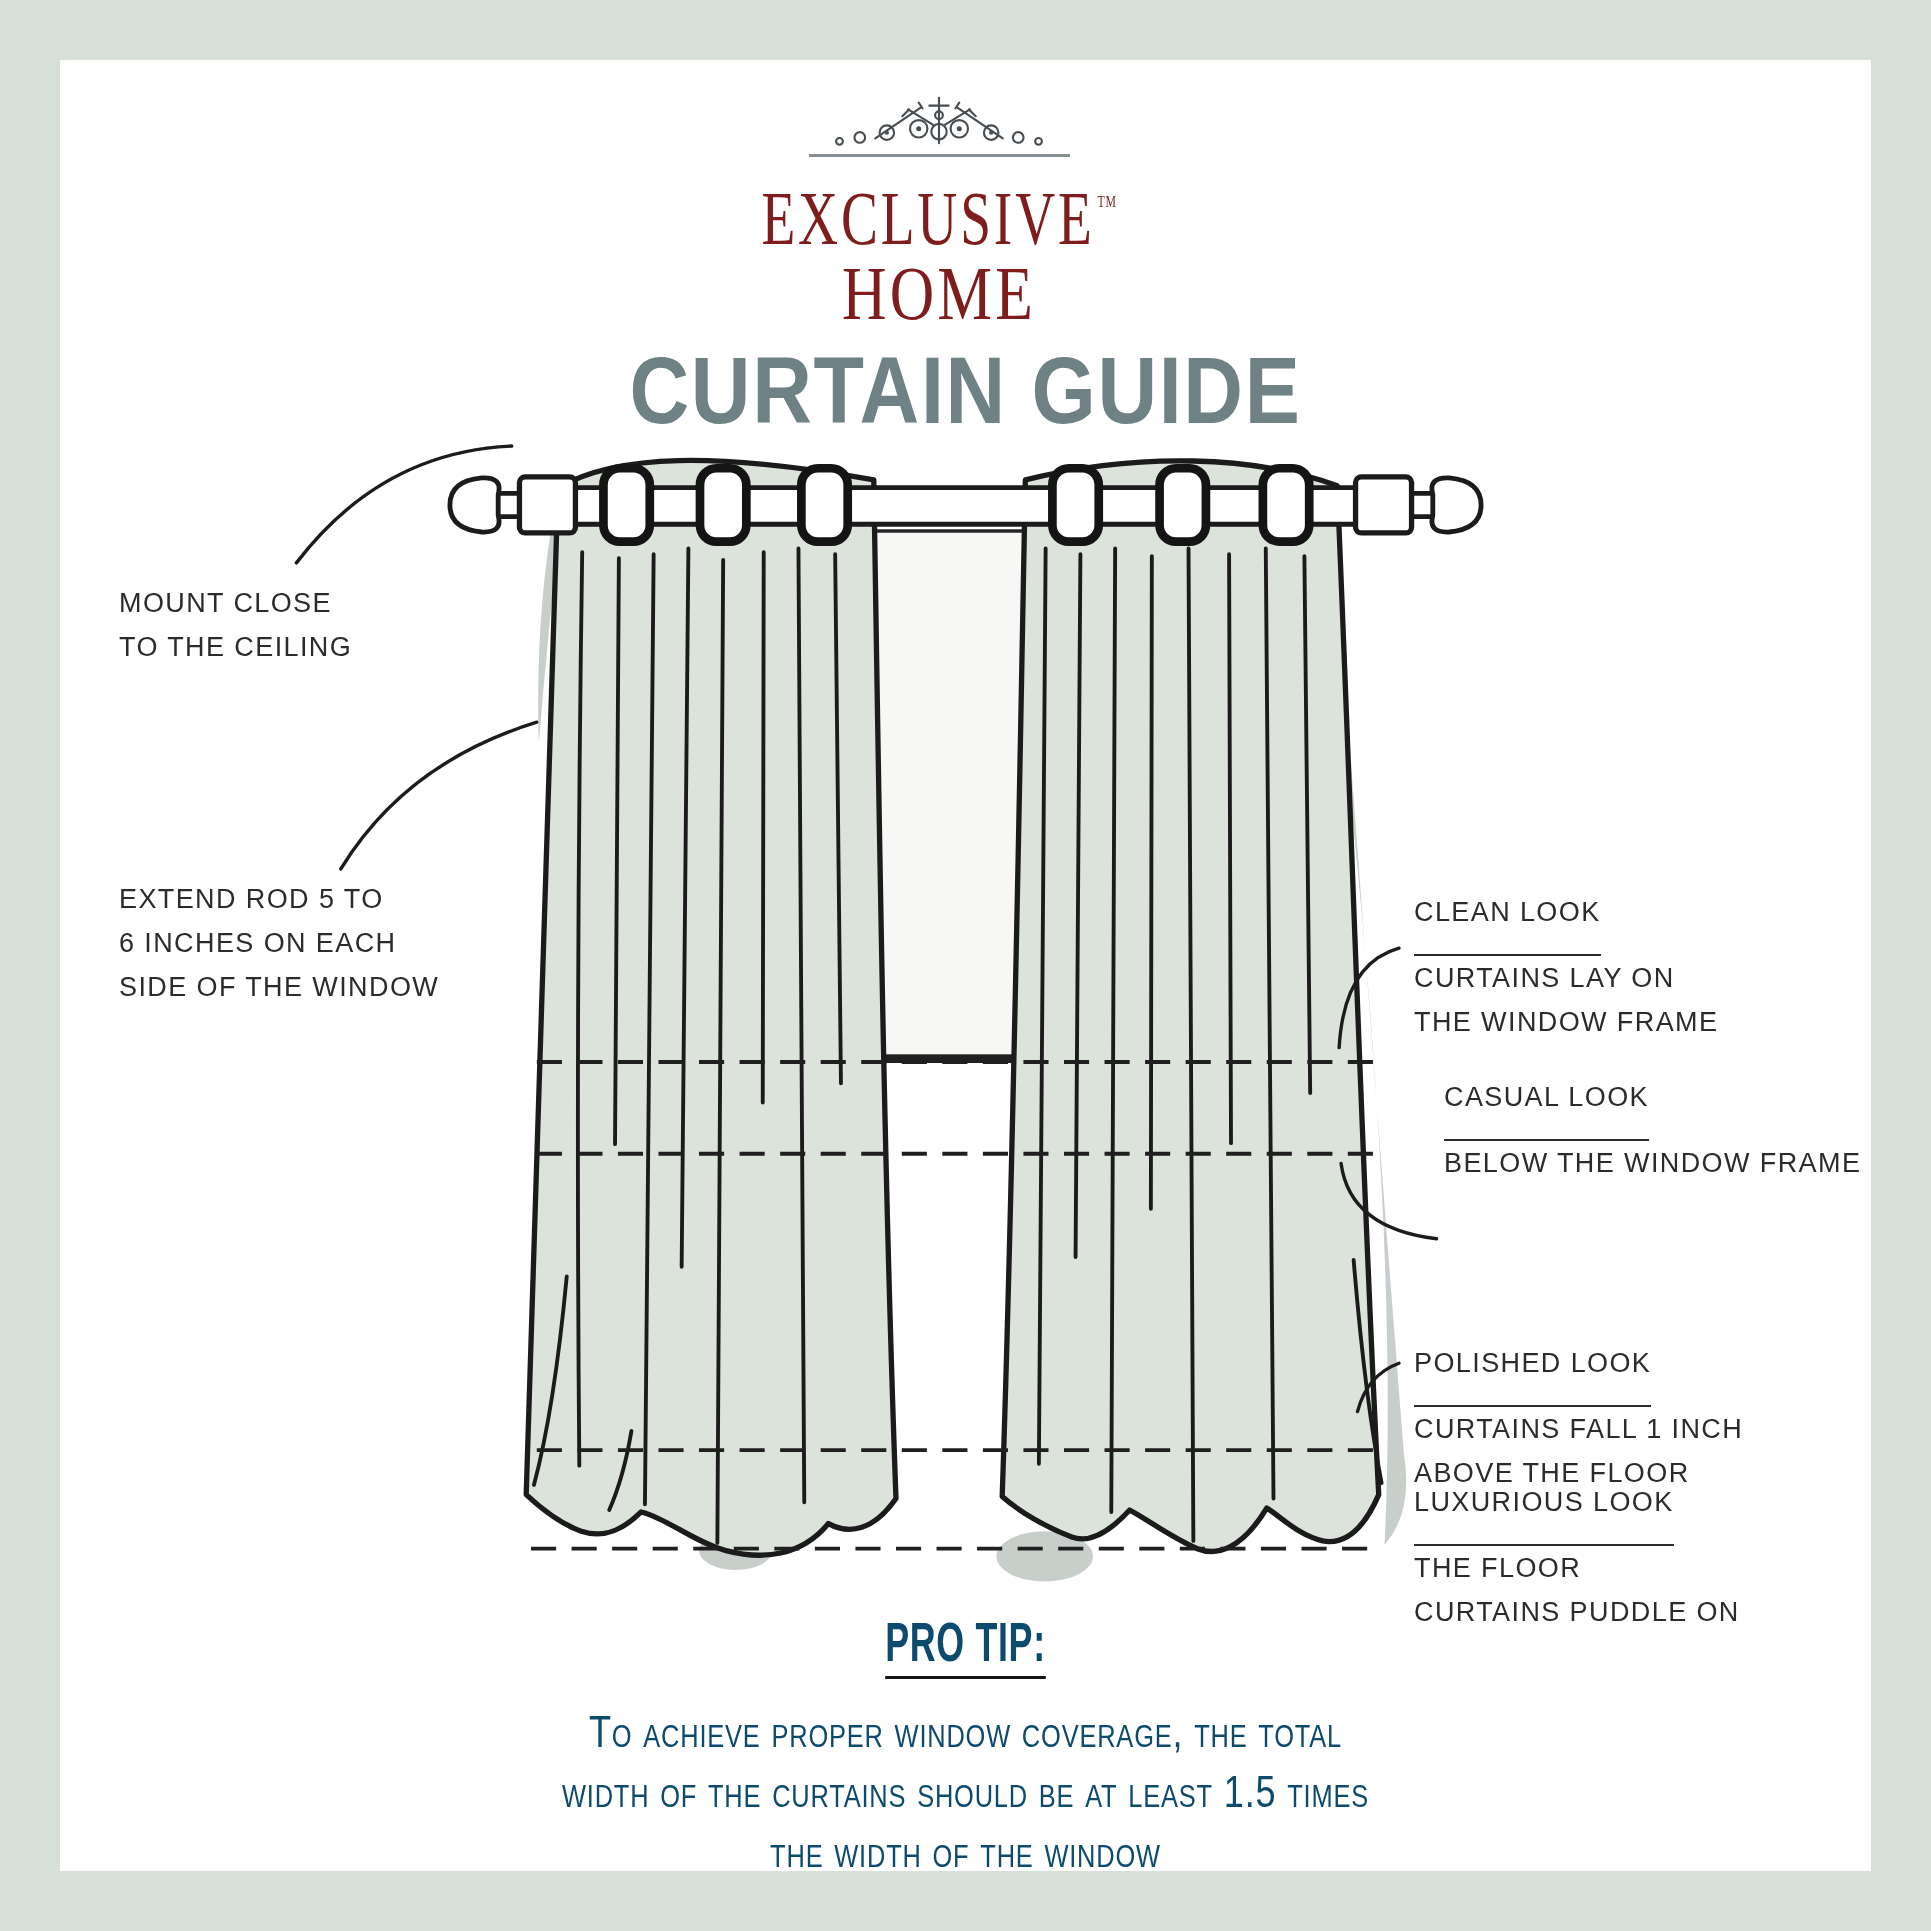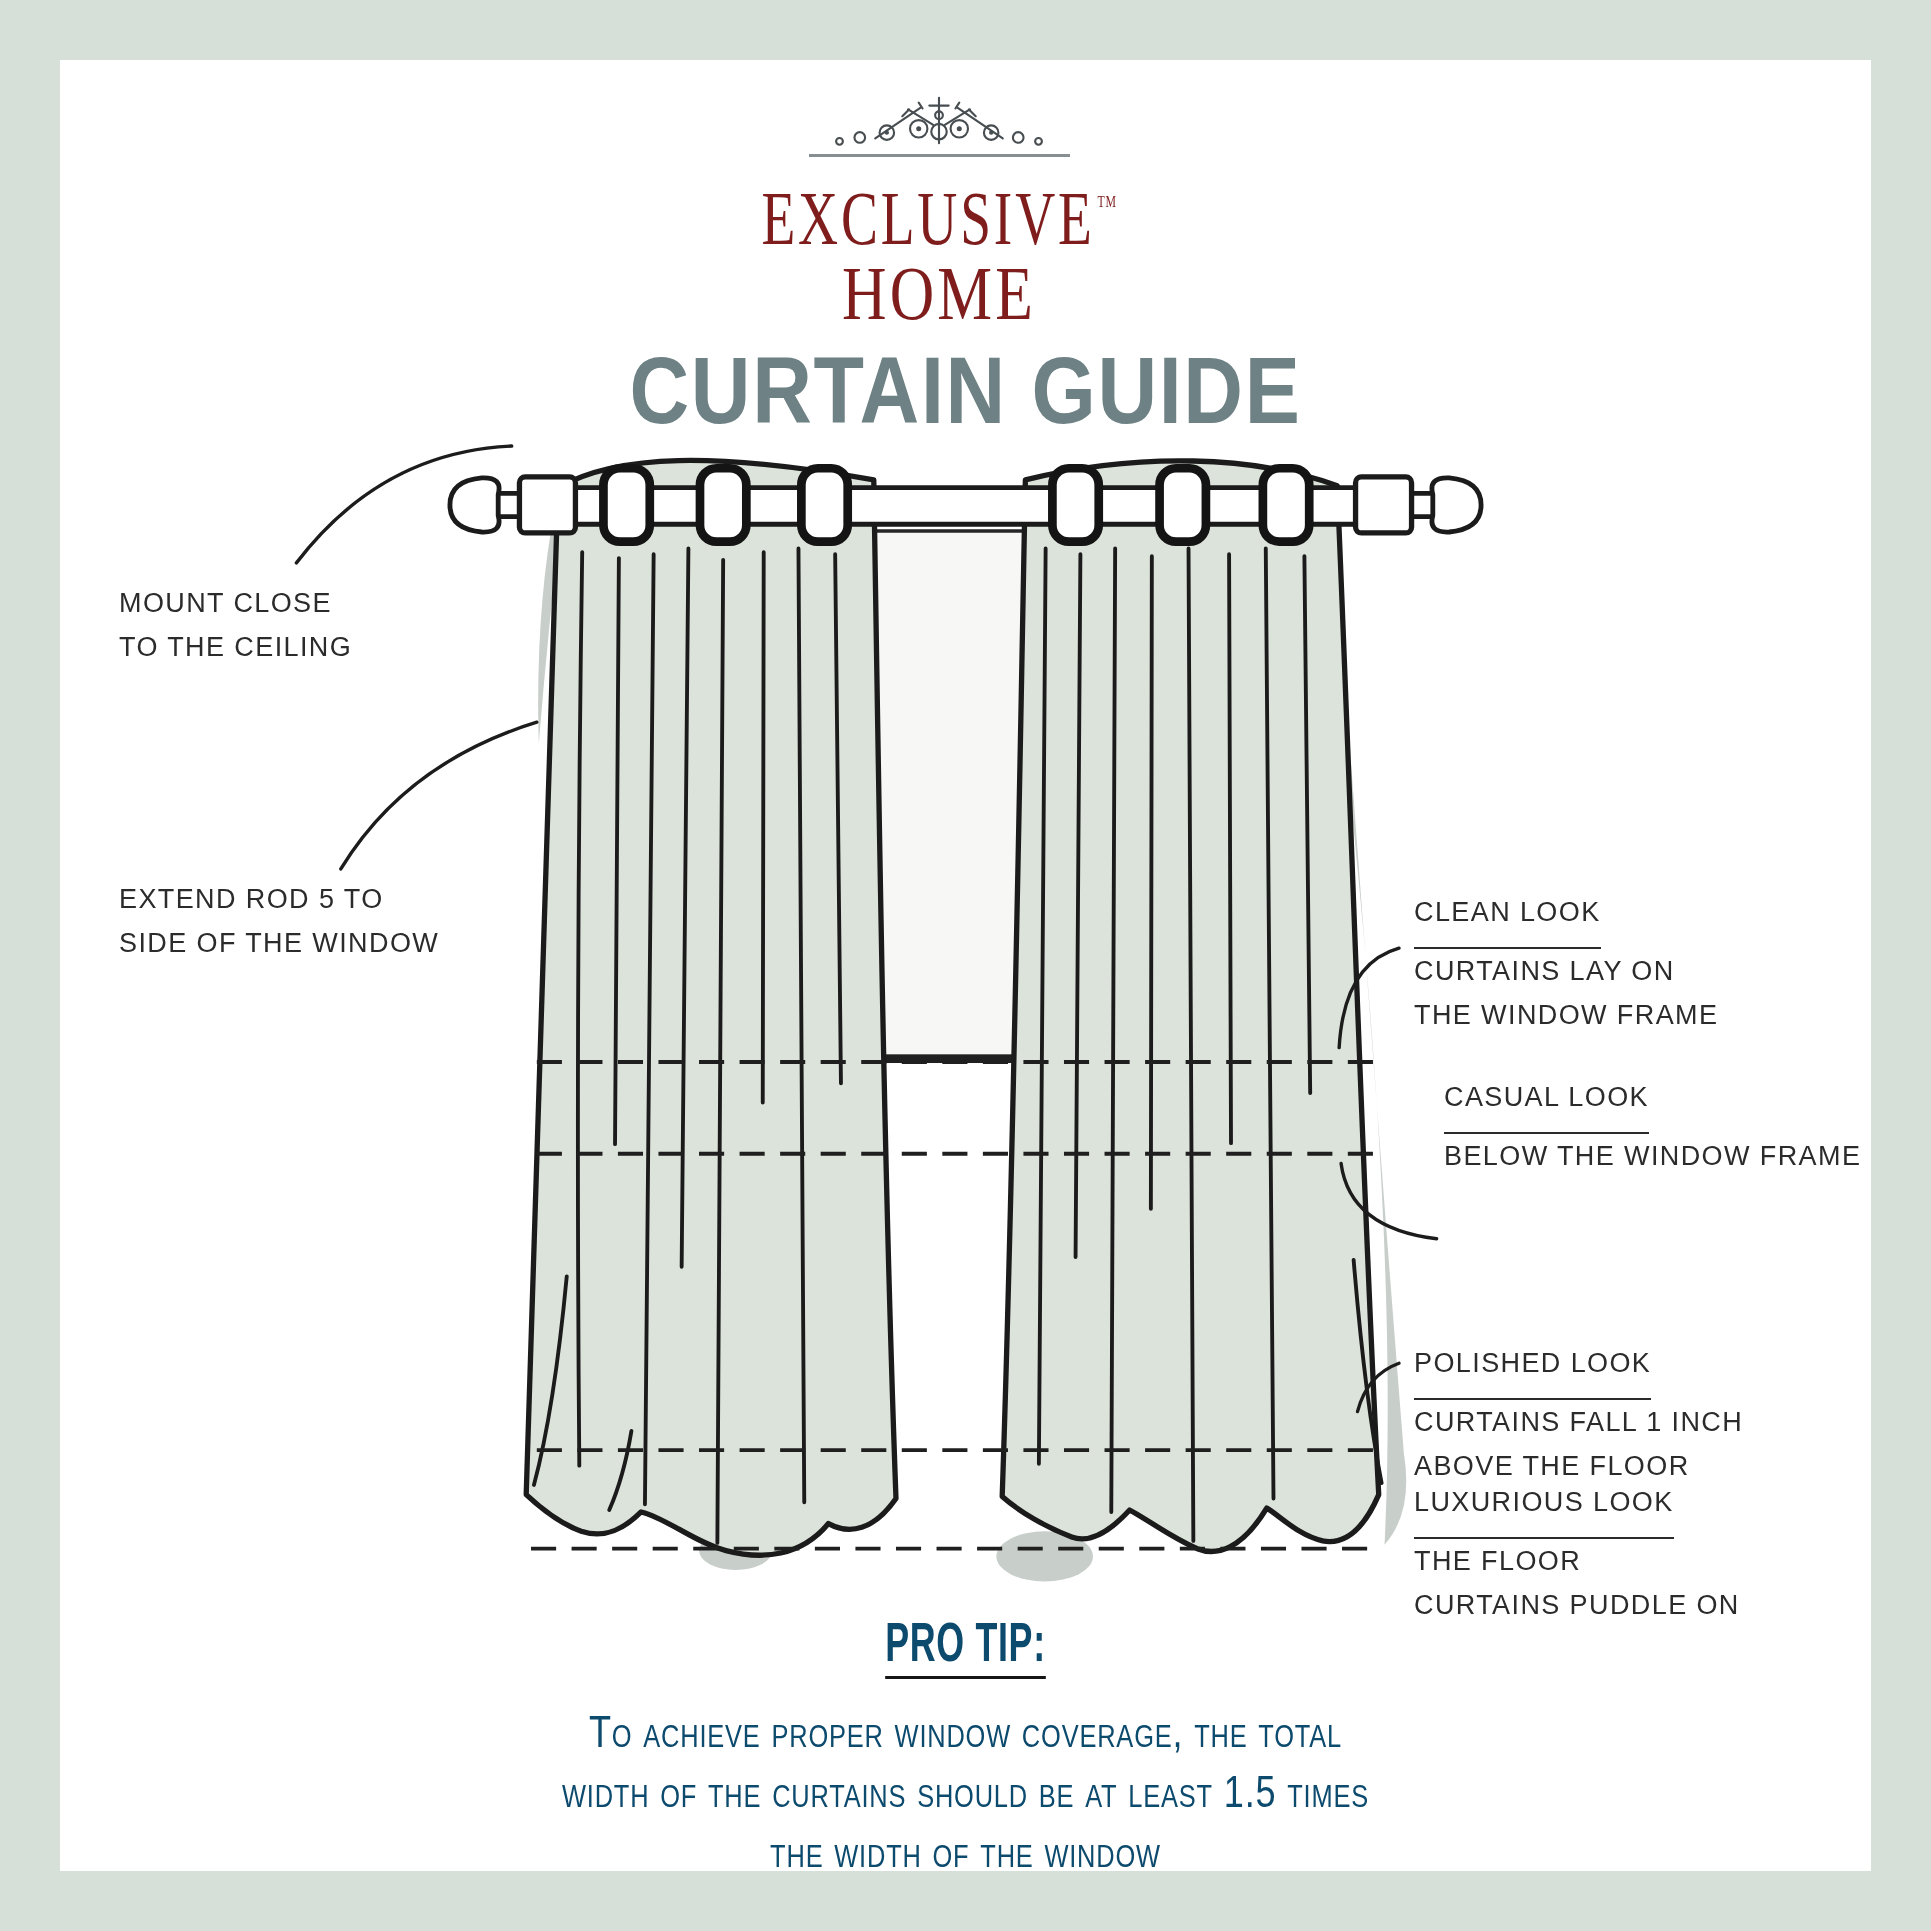--- a/index.html
+++ b/index.html
@@ -36,21 +36,21 @@
     transform:scaleX(0.87);transform-origin:50% 0;white-space:nowrap;
   }
   
   svg.scene{position:absolute;left:0;top:0;}
   
   .note{
     position:absolute;font-size:27px;line-height:44px;letter-spacing:1.4px;
     color:#2b2b2b;white-space:nowrap;
   }
   .note .look-heading span{
-    display:inline-block;border-bottom:2.9px solid #2b2b2b;padding-bottom:13px;
+    display:inline-block;border-bottom:2.9px solid #2b2b2b;padding-bottom:20px;
   }
   
   .pro-tip{
     position:absolute;left:0;top:1610px;width:1931px;text-align:center;color:#0c4a6e;
   }
   .pro-tip .heading{
     font-size:56px;font-weight:700;line-height:64px;letter-spacing:1px;
     transform:scaleX(0.64);transform-origin:50% 0;white-space:nowrap;
   }
   .pro-tip .heading span{display:inline-block;border-bottom:3.9px solid #161616;padding-bottom:1.9px;}
@@ -201,20 +201,21 @@
   </g>
 </svg>
 
 <div class="note" style="left:119px;top:581px;">
   <div>MOUNT CLOSE</div>
   <div>TO THE CEILING</div>
 </div>
 
 <div class="note" style="left:119px;top:877px;">
   <div>EXTEND ROD 5 TO</div>
+  <div>6 INCHES ON EACH</div>
   <div>SIDE OF THE WINDOW</div>
 </div>
 
 <div class="note" style="left:1414px;top:890px;">
   <div class="look-heading"><span>CLEAN LOOK</span></div>
   <div>CURTAINS LAY ON</div>
   <div>THE WINDOW FRAME</div>
 </div>
 
 <div class="note" style="left:1414px;top:1075px;margin-left:30px;">

